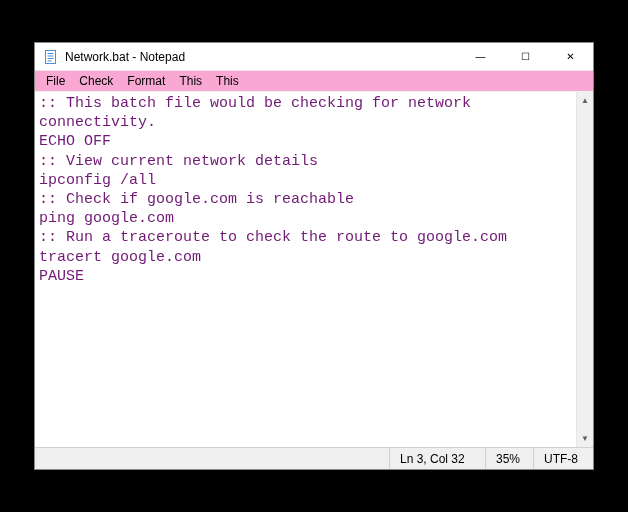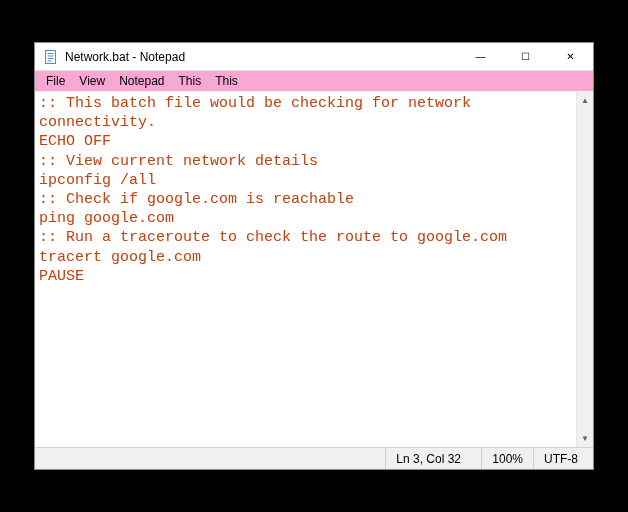--- a/index.html
+++ b/index.html
@@ -72,21 +72,21 @@
       border-top: 1px solid #f0f0f0;
     }
     .editor {
       flex: 1;
       padding: 2px 4px;
       font-family: Consolas, "Courier New", monospace;
       font-size: 15px;
       line-height: 1.28;
       white-space: pre-wrap;
       word-wrap: break-word;
-      color: #c2410c;
+      color: #701a75;
       overflow-y: auto;
     }
     .scrollbar-v {
       width: 17px;
       background: #f0f0f0;
       border-left: 1px solid #e6e6e6;
       position: relative;
     }
     .scroll-arrow {
       position: absolute;
@@ -146,22 +146,22 @@
     <div class="win-btn">
       <span>☐</span>
     </div>
     <div class="win-btn close">
       <span>✕</span>
     </div>
   </div>
 
   <div class="menubar">
     <span class="menu-item">File</span>
-    <span class="menu-item">View</span>
-    <span class="menu-item">Notepad</span>
+    <span class="menu-item">Check</span>
+    <span class="menu-item">Format</span>
     <span class="menu-item">This</span>
     <span class="menu-item">This</span>
   </div>
 
   <div class="editor-wrap">
     <div class="editor">:: This batch file would be checking for network connectivity.
 ECHO OFF
 :: View current network details
 ipconfig /all
 :: Check if google.com is reachable
@@ -171,17 +171,17 @@
 PAUSE</div>
     <div class="scrollbar-v">
       <div class="scroll-arrow up">▲</div>
       <div class="scroll-arrow down">▼</div>
     </div>
   </div>
 
   <div class="statusbar">
     <div class="status-spacer"></div>
     <div class="status-cell pos">Ln 3, Col 32</div>
-    <div class="status-cell zoom">100%</div>
+    <div class="status-cell zoom">35%</div>
     <div class="status-cell enc">UTF-8</div>
   </div>
 
 </div>
 
 </body></html>

